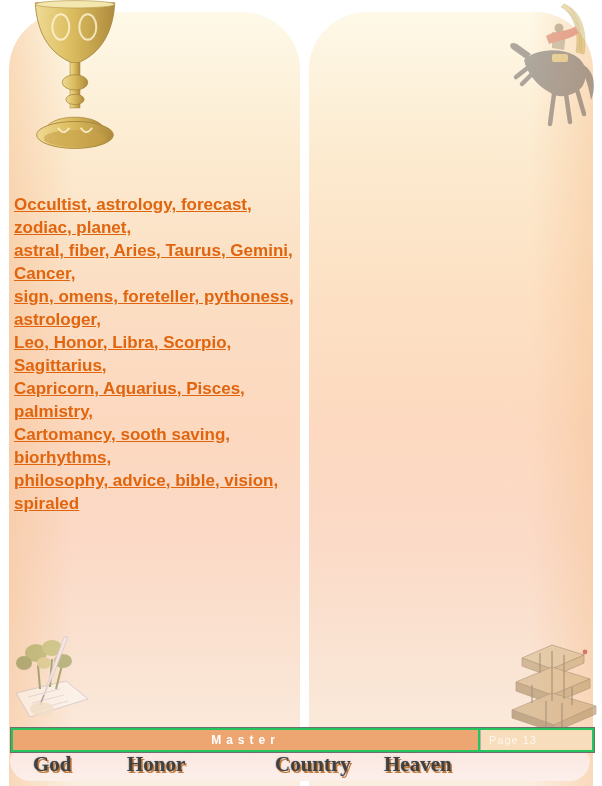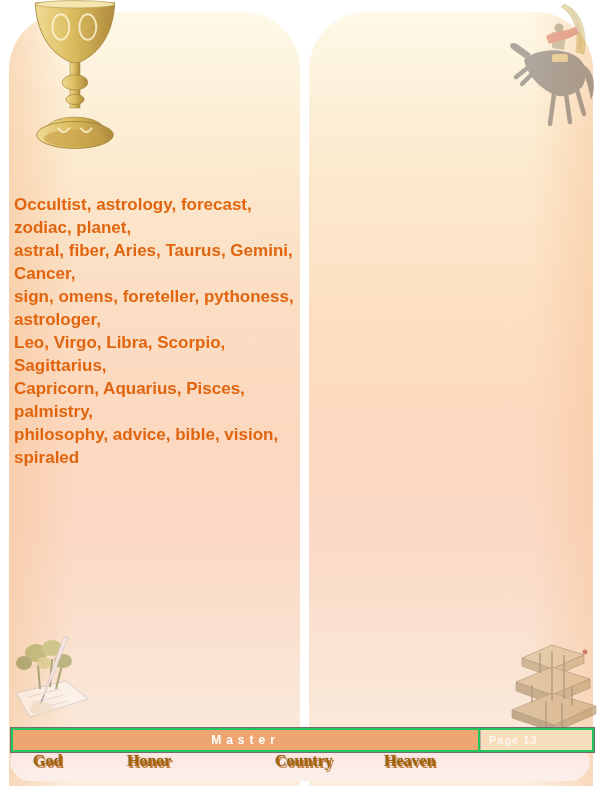--- a/index.html
+++ b/index.html
@@ -25,20 +25,21 @@
     background:
       linear-gradient(270deg, rgba(246,197,153,.5) 0%, rgba(246,197,153,0) 22%),
       linear-gradient(180deg,#FEF9E8 0%,#FCEBD0 18%,#FDE1C4 36%,#FCD9C0 54%,#FBDAC7 68%,#FAE4D3 84%,#FBEEE0 100%);
   }
 
   
   .keywords{
     position:absolute;left:14px;top:193px;width:286px;z-index:3;
     color:#E0650E;font-weight:bold;font-size:17px;line-height:23px;
     letter-spacing:0px;
+    text-decoration:underline;
   }
 
   
   .pic{position:absolute;z-index:2;}
   .pic-chalice{left:4px;top:0;width:142px;height:152px;}
   .pic-hussar{left:504px;top:2px;width:97px;height:130px;opacity:.38;}
   .pic-flowers{left:8px;top:631px;width:90px;height:96px;opacity:.5;}
   .pic-ruins{left:502px;top:643px;width:98px;height:90px;opacity:.6;}
 
   
@@ -60,29 +61,29 @@
   }
   .footer-master span{
     color:#ffffff;font-weight:bold;font-size:12px;letter-spacing:5px;
   }
   .footer-page{
     flex:1;margin:2px 2px 2px 1px;background:#F8DDBD;
     border-left:1px solid #b9b2a6;
     display:flex;align-items:center;padding-left:8px;
   }
   .footer-page span{
-    color:#fdf6ec;font-weight:bold;font-size:11px;letter-spacing:1px;
+    color:#fdf6ec;font-weight:normal;font-size:11px;letter-spacing:1px;
   }
 
   
   .motto{position:absolute;top:752px;left:0;width:602px;height:30px;z-index:6;}
   .motto span{
     position:absolute;top:0;
-    font-family:"Liberation Serif", serif;font-weight:bold;font-size:16px;
-    color:#a16207;
+    font-family:"Liberation Serif", serif;font-weight:bold;font-size:21px;
+    color:#404040;
     text-shadow:1.5px 1.5px 0 #C07A3C, -0.5px -0.5px 0 #b9b7bd, 0 0 2px rgba(150,140,130,.6);
   }
   .motto .w0{left:33px;}
   .motto .w1{left:127px;}
   .motto .w2{left:247px;margin-left:28px;}
   .motto .w3{left:384px;text-align:center;}
 </style>
 </head>
 <body>
 
@@ -130,22 +131,23 @@
         <path d="M78,62 C90,68 93,84 87,98 C85,86 81,72 76,66 Z" fill="#2E2B33"></path>
         <rect x="48" y="52" width="16" height="8" rx="2" fill="#C9A23C"></rect>
       </g>
     </svg>
   </div>
 
   <div class="keywords">
     <div>Occultist, astrology, forecast, zodiac, planet,</div>
     <div>astral, fiber, Aries, Taurus, Gemini, Cancer,</div>
     <div>sign, omens, foreteller, pythoness, astrologer,</div>
-    <div>Leo, Virgo, Libra, Scorpio, Sagittarius,</div>
+    <div>Leo, Honor, Libra, Scorpio, Sagittarius,</div>
     <div>Capricorn, Aquarius, Pisces, palmistry,</div>
+    <div>Cartomancy, sooth saving, biorhythms,</div>
     <div>philosophy, advice, bible, vision, spiraled</div>
   </div>
 
   <div class="pic pic-flowers">
     <svg width="90" height="96" viewBox="0 0 90 96">
       <g>
         <polygon points="8,62 58,50 80,68 22,86" fill="#FDFDFB" stroke="#BBB4C8" stroke-width="1"></polygon>
         <path d="M20,66 L52,58 M24,72 L56,64 M30,78 L60,70" stroke="#D5CFE0" stroke-width="1.2" fill="none"></path>
         <path d="M30,34 L32,58 M44,28 L42,56 M54,34 L48,58" stroke="#5D6B25" stroke-width="2" fill="none"></path>
         <ellipse cx="28" cy="22" rx="11" ry="9" fill="#8F9C3F"></ellipse>

